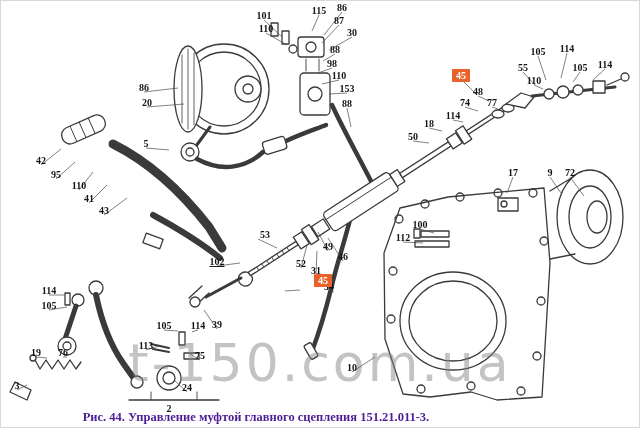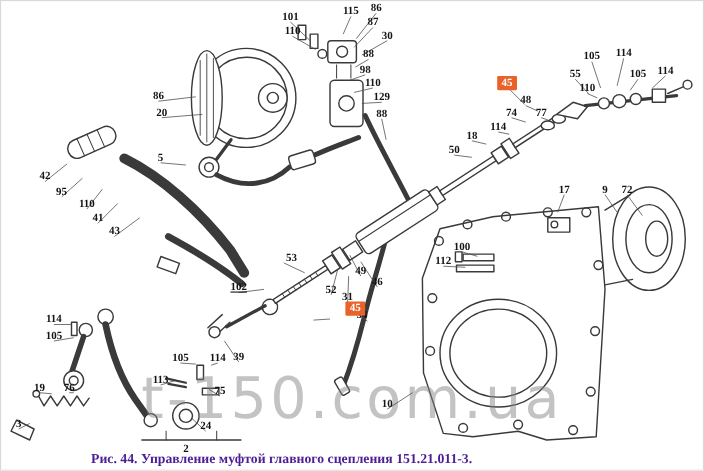--- a/index.html
+++ b/index.html
@@ -231,21 +231,21 @@
   <div class="layer labels">
       <span class="part-label" style="left: 263px; top: 9px;">101</span>
       <span class="part-label" style="left: 265px; top: 22px;">110</span>
       <span class="part-label" style="left: 318px; top: 4px;">115</span>
       <span class="part-label" style="left: 341px; top: 1px;">86</span>
       <span class="part-label" style="left: 338px; top: 14px;">87</span>
       <span class="part-label" style="left: 351px; top: 26px;">30</span>
       <span class="part-label" style="left: 334px; top: 43px;">88</span>
       <span class="part-label" style="left: 331px; top: 57px;">98</span>
       <span class="part-label" style="left: 338px; top: 69px;">110</span>
-      <span class="part-label" style="left: 346px; top: 82px;">129</span>
+      <span class="part-label" style="left: 346px; top: 82px;">153</span>
       <span class="part-label" style="left: 346px; top: 97px;">88</span>
       <span class="part-label" style="left: 143px; top: 81px;">86</span>
       <span class="part-label" style="left: 146px; top: 96px;">20</span>
       <span class="part-label" style="left: 145px; top: 137px;">5</span>
       <span class="part-label" style="left: 40px; top: 154px;">42</span>
       <span class="part-label" style="left: 55px; top: 168px;">95</span>
       <span class="part-label" style="left: 78px; top: 179px;">110</span>
       <span class="part-label" style="left: 88px; top: 192px;">41</span>
       <span class="part-label" style="left: 103px; top: 204px;">43</span>
       <span class="part-label" style="left: 537px; top: 45px;">105</span>

